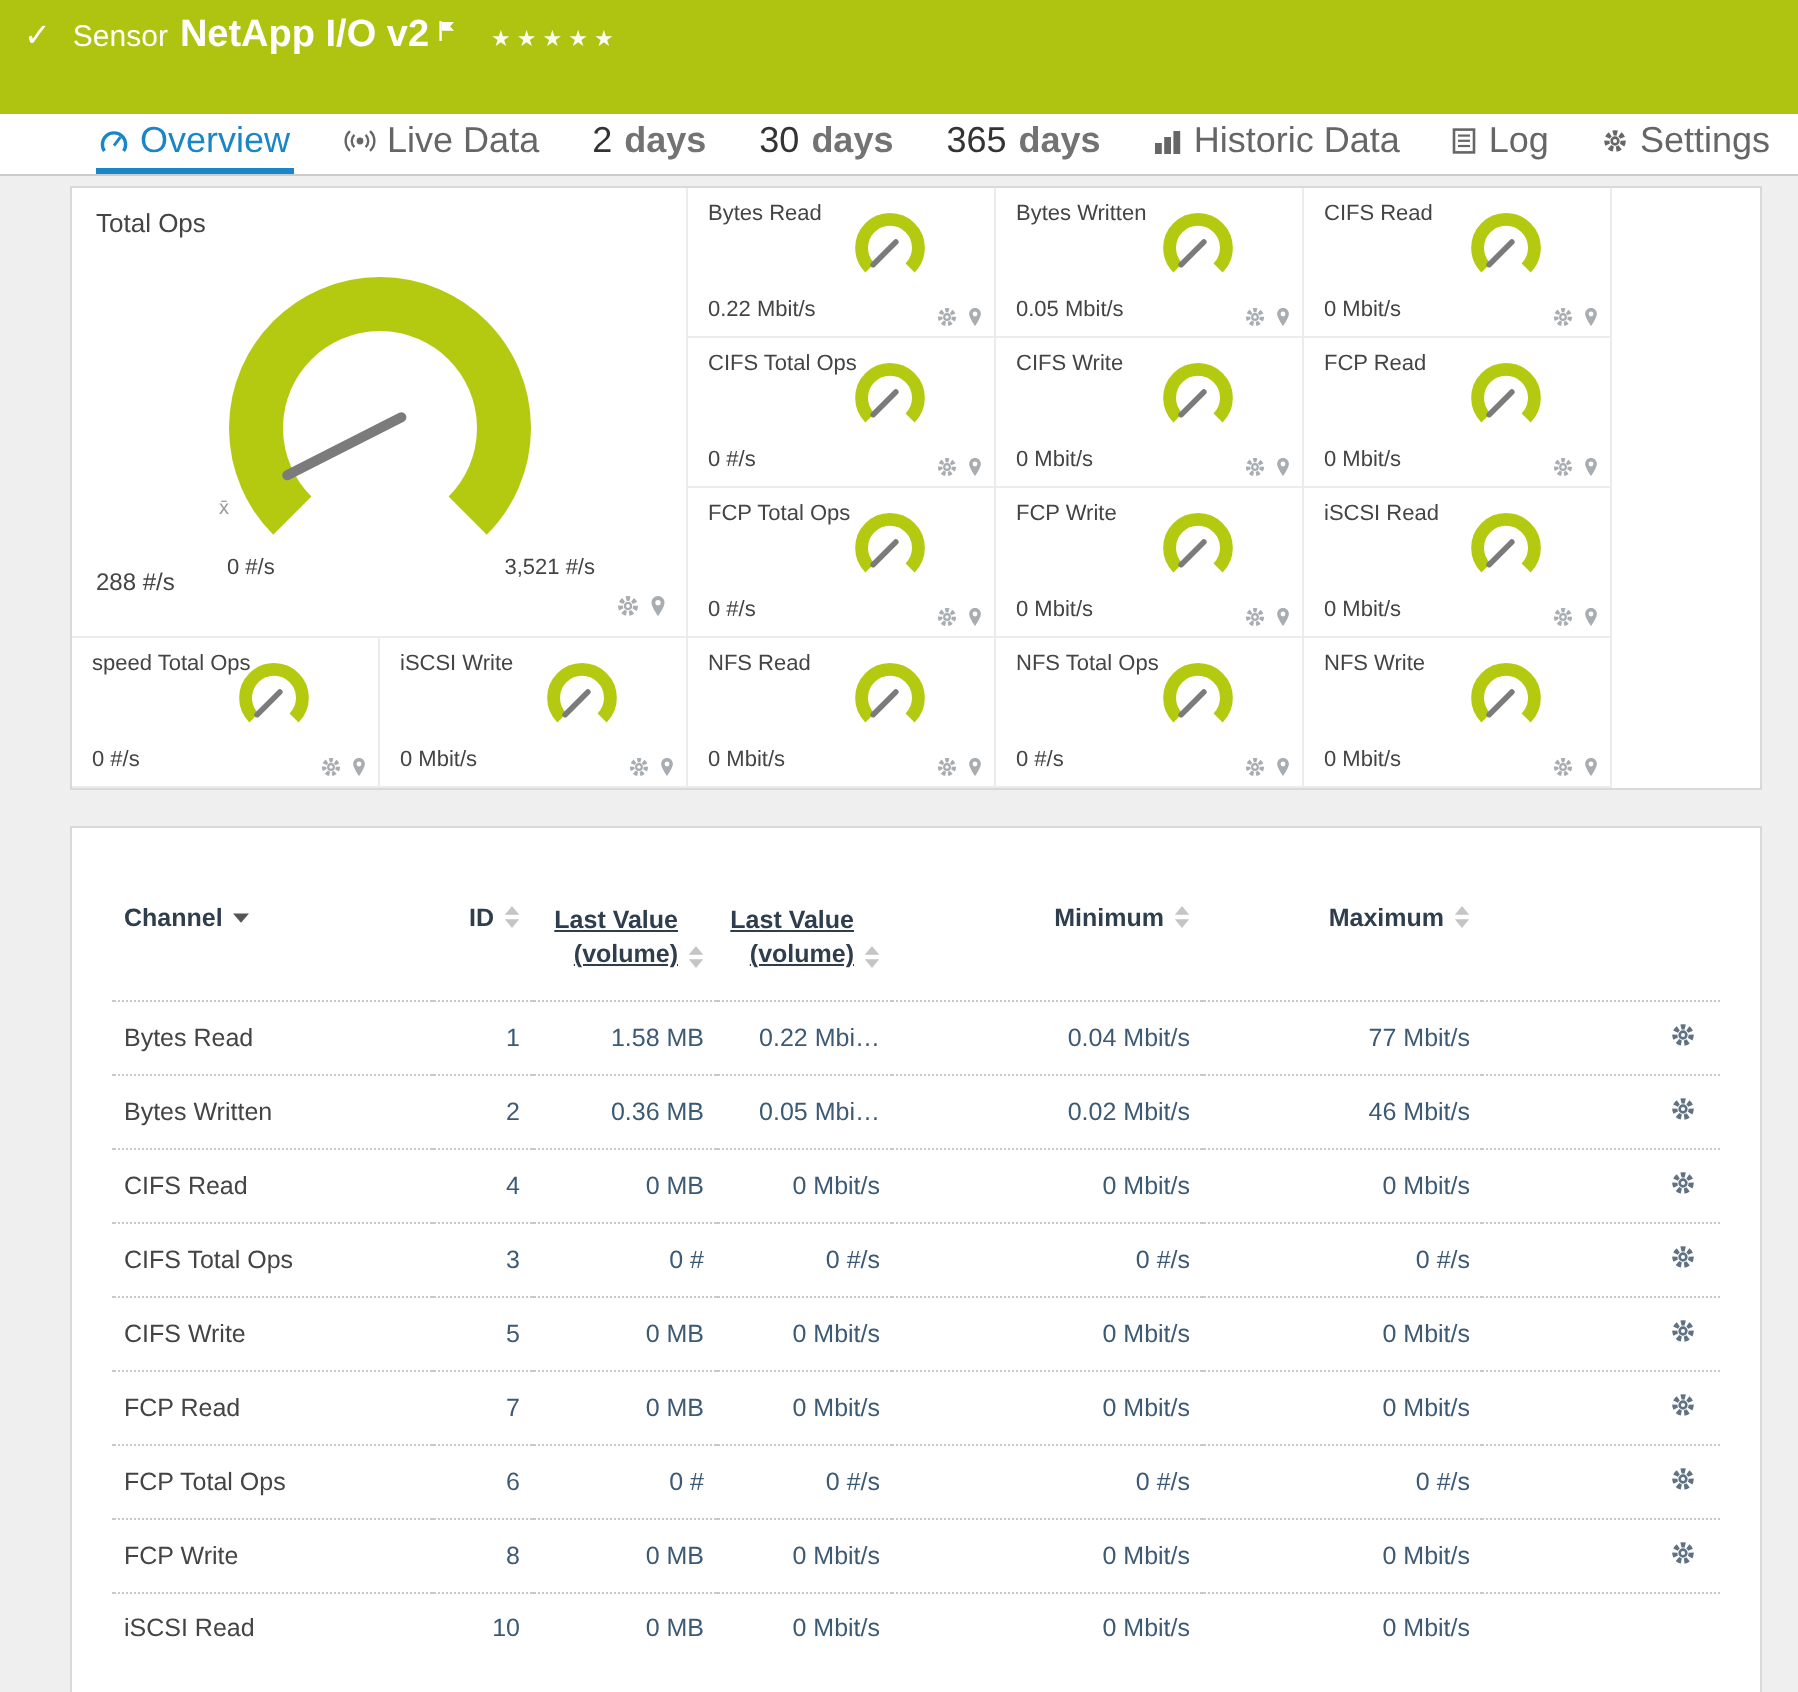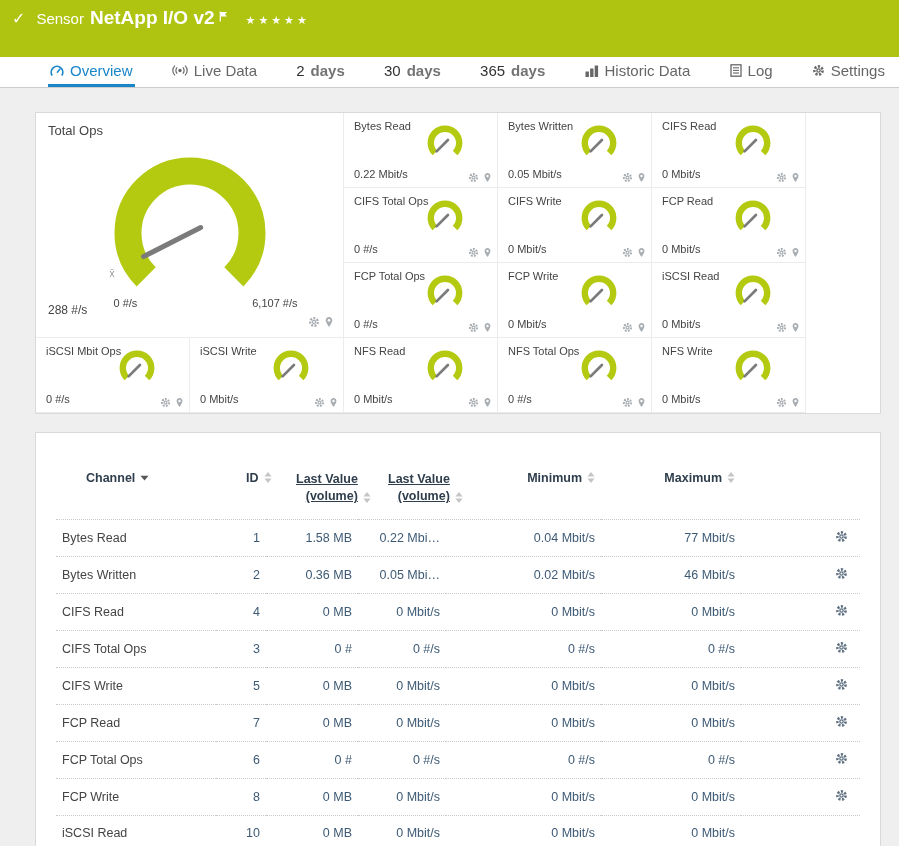--- a/index.html
+++ b/index.html
@@ -16,28 +16,28 @@
   .check { font-size:16px; font-weight:bold; }
   .kind  { font-size:15px; margin-left:11px; }
   .title { font-size:19px; font-weight:bold; margin-left:6px; }
   .flag  { margin-left:4px; align-self:flex-start; margin-top:1px; }
   .stars { font-size:11px; letter-spacing:3px; margin-left:18px; color:rgba(255,255,255,.95); }
   .status{ font-size:12px; font-weight:bold; margin:4px 0 0 44px; }
 
   
   .tabbar { height:31px; background:#fff; border-bottom:1px solid #cccccc;
             display:flex; justify-content:space-between; padding:0 12px 0 48px; }
-  .tab { display:flex; align-items:center; gap:6px; font-size:15px; color:#666;
+  .tab { display:flex; align-items:center; gap:6px; font-size:18px; color:#666;
          border-bottom:3px solid transparent; padding:0 2px; cursor:pointer; white-space:nowrap;text-align:center; }
   .tab.active { color:var(--accent-blue,#1a86c8); border-bottom-color:var(--accent-blue,#1a86c8); }
   .tab .num  { color:#333; }
   .tab .unit { color:#737373;font-weight:bold; }
 
   
-  .content { padding:24px 18px 0 35px; height:758px; }
+  .content { padding:5px 18px 0 35px; height:758px; }
   .panel { background:#fff; border:1px solid #d9d9d9; width:846px; }
 
   
   .gauge-grid { display:grid; grid-template-columns:repeat(5,154px); grid-auto-rows:75px; background:#fff; }
   .tile { position:relative; background:#fff; border-right:1px solid #ececec; border-bottom:1px solid #ececec; }
   .main-tile { grid-row:1/4; grid-column:1/3; }
   .tile-label { position:absolute; top:7px; left:10px; font-size:11px; color:#444; max-width:96px; line-height:1.25; }
   .main-tile .tile-label { font-size:13px; max-width:none; position:static; padding:10px 0 0 12px; }
   .tile-value { position:absolute; bottom:7px; left:10px; font-size:11px; color:#444; }
   .main-tile .tile-value { font-size:12px; bottom:20px; left:12px; }
@@ -55,21 +55,21 @@
   .needle { stroke:#7b7b7b; stroke-linecap:round; }
   .needle-big { stroke-width:5; }
   .needle-small { stroke-width:3; }
 
   
   .table-panel { margin-top:18px; height:640px; padding:34px 20px 0; }
   table.channels { width:100%; border-collapse:collapse; table-layout:fixed; }
   th { font-size:12.5px; color:#2f3e4d; font-weight:bold; text-align:left;
        vertical-align:top; padding:4px 6px 14px; white-space:nowrap; }
   th.num, td.num { text-align:right; }
-  .th-flex { display:inline-flex; align-items:flex-end; gap:5px; cursor:pointer;margin-left:24px; }
+  .th-flex { display:inline-flex; align-items:flex-end; gap:5px; cursor:pointer; }
   .th-lines { display:flex; flex-direction:column; line-height:1.35;text-decoration:underline; }
   .sort { margin-bottom:2px; flex:none; }
   .caret { margin-bottom:4px; flex:none; }
   tbody td { font-size:12.5px; padding:10px 6px; border-top:1px dotted #c9c9c9;
              color:#3d5a75; white-space:nowrap; overflow:hidden; }
   td.col-channel { color:#444; }
   td.col-gear, th.col-gear { text-align:right; padding-right:12px; }
   .row-gear { color:#5f7183; cursor:pointer; display:inline-flex; }
 </style>
 </head>
@@ -162,21 +162,21 @@
 
       <div class="tile main-tile">
         <div class="tile-label">Total Ops</div>
         <div class="big-gauge-wrap">
           <svg width="220" height="150" viewBox="0 0 220 150">
             <path class="arc arc-big" d="M66.16 131.84 A62 62 0 1 1 153.84 131.84"></path>
             <line class="needle needle-big" x1="120.7" y1="82.6" x2="63.6" y2="111.6"></line>
           </svg>
           <span class="avg-toggle">x̄</span>
           <span class="g-min">0 #/s</span>
-          <span class="g-max">6,107 #/s</span>
+          <span class="g-max">3,521 #/s</span>
         </div>
         <div class="tile-value">288 #/s</div>
         <div class="tile-icons">
           <span class="mini-icon">
             <svg width="12" height="12" viewBox="0 0 14 14">
               <circle cx="7" cy="7" r="4.4" fill="none" stroke="currentColor" stroke-width="2.8" stroke-dasharray="2.3 1.6"></circle>
               <circle cx="7" cy="7" r="1.8" fill="none" stroke="currentColor" stroke-width="1.4"></circle>
             </svg>
           </span>
           <span class="mini-icon">
@@ -380,21 +380,21 @@
       </span>
       <span class="mini-icon">
         <svg width="9" height="11" viewBox="0 0 12 14">
           <path d="M6 1 C3.7 1 2.1 2.8 2.1 5 C2.1 7.7 6 13 6 13 C6 13 9.9 7.7 9.9 5 C9.9 2.8 8.3 1 6 1 Z" fill="currentColor"></path>
           <circle cx="6" cy="5" r="1.6" fill="#fff"></circle>
         </svg>
       </span>
     </div>
   </div>
         <div class="tile">
-    <div class="tile-label">iSCSI Mbit Ops</div>
+    <div class="tile-label">speed Total Ops</div>
     <svg class="small-gauge" width="44" height="44" viewBox="0 0 48 48">
       <path class="arc arc-small" d="M13.04 35.96 A15.5 15.5 0 1 1 34.96 35.96"></path>
       <line class="needle needle-small" x1="27.2" y1="21.8" x2="14.8" y2="34.2"></line>
     </svg>
     <div class="tile-value">0 #/s</div>
     <div class="tile-icons">
       <span class="mini-icon">
         <svg width="11" height="11" viewBox="0 0 14 14">
           <circle cx="7" cy="7" r="4.4" fill="none" stroke="currentColor" stroke-width="2.8" stroke-dasharray="2.3 1.6"></circle>
           <circle cx="7" cy="7" r="1.8" fill="none" stroke="currentColor" stroke-width="1.4"></circle>

